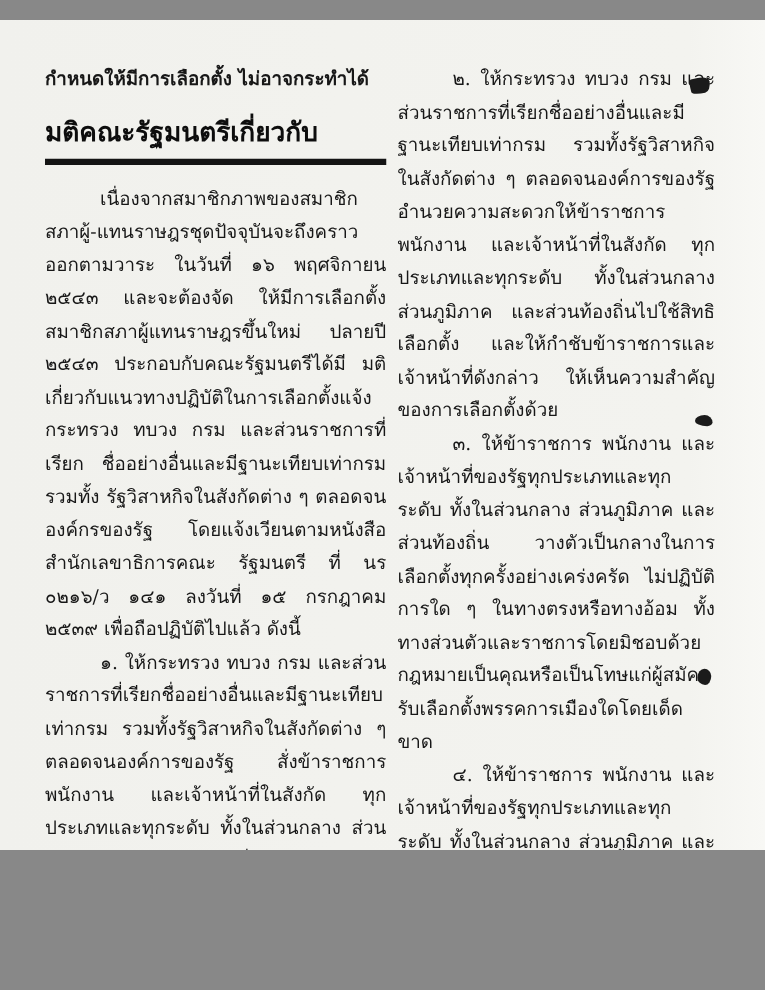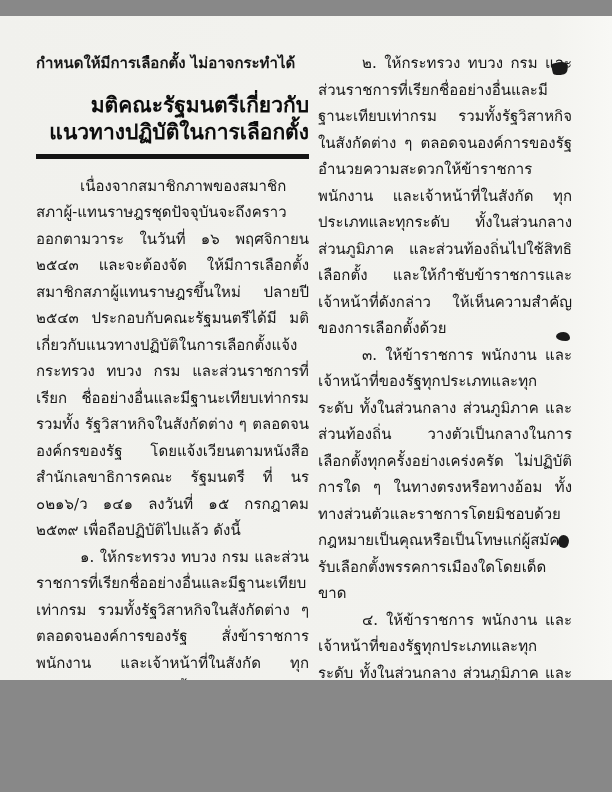--- a/index.html
+++ b/index.html
@@ -17,26 +17,25 @@
   .col-right{left:318px;width:254px;}
   .para{
     font-size:15px;line-height:26.5px;
     text-align:justify;
     margin:0;
   }
   .indent{text-indent:44px;}
   .intro-line{font-size:15px;line-height:26.5px;font-weight:bold;margin:0;}
   .section-head{
     margin-top:16px;
-    font-family:Liberation Mono, monospace;
+    font-family:Liberation Serif, serif;
     font-weight:bold;
     font-size:21px;line-height:27px;
     letter-spacing:0px;
     color:#0d0d0d;
-    text-align:right;
   }
   .head-rule{
     margin-top:7px;margin-bottom:14px;
     height:5px;background:#141414;width:100%;
   }
   
   .footer{position:absolute;left:0;top:745px;width:612px;height:47px;}
   .foot-line{position:absolute;height:4px;background:linear-gradient(180deg,#9d9d9d,#c4c4c2);}
   .foot-line.left{left:55px;top:21px;width:183px;}
   .foot-line.right{left:526px;top:21px;width:74px;}
@@ -70,21 +69,20 @@
 </head>
 <body>
 
 <div class="page">
 
   <div class="col col-left">
     <p class="intro-line">กำหนดให้มีการเลือกตั้ง ไม่อาจกระทำได้</p>
 
     <div class="section-head">
       <div>มติคณะรัฐมนตรีเกี่ยวกับ</div>
-      <div>แนวทางปฏิบัติในการเลือกตั้ง</div>
     </div>
     <div class="head-rule"></div>
 
     <p class="para indent">เนื่องจากสมาชิกภาพของสมาชิกสภาผู้-แทนราษฎรชุดปัจจุบันจะถึงคราวออกตามวาระ ในวันที่ ๑๖ พฤศจิกายน ๒๕๔๓ และจะต้องจัด ให้มีการเลือกตั้งสมาชิกสภาผู้แทนราษฎรขึ้นใหม่ ปลายปี ๒๕๔๓ ประกอบกับคณะรัฐมนตรีได้มี มติเกี่ยวกับแนวทางปฏิบัติในการเลือกตั้งแจ้ง กระทรวง ทบวง กรม และส่วนราชการที่เรียก ชื่ออย่างอื่นและมีฐานะเทียบเท่ากรม รวมทั้ง รัฐวิสาหกิจในสังกัดต่าง ๆ ตลอดจนองค์กรของรัฐ โดยแจ้งเวียนตามหนังสือสำนักเลขาธิการคณะ รัฐมนตรี ที่ นร ๐๒๑๖/ว ๑๔๑  ลงวันที่ ๑๕ กรกฎาคม ๒๕๓๙ เพื่อถือปฏิบัติไปแล้ว ดังนี้</p>
     <p class="para indent">๑. ให้กระทรวง ทบวง กรม และส่วนราชการที่เรียกชื่ออย่างอื่นและมีฐานะเทียบเท่ากรม รวมทั้งรัฐวิสาหกิจในสังกัดต่าง ๆ ตลอดจนองค์การของรัฐ สั่งข้าราชการ พนักงาน และเจ้าหน้าที่ในสังกัด ทุกประเภทและทุกระดับ ทั้งในส่วนกลาง ส่วนภูมิภาค และส่วนท้องถิ่นให้ความร่วมมือช่วยเหลือและสนับสนุนในการดำเนินการเลือกตั้งทุกครั้ง เมื่อเจ้าหน้าที่ผู้รับผิดชอบโดยตรงร้องขอโดยให้ถือเป็นงานในหน้าที่ของข้าราชการหรือเจ้าหน้าที่นั้น ๆ ด้วย</p>
   </div>
 
   <div class="col col-right">
     <p class="para indent">๒. ให้กระทรวง ทบวง กรม และส่วนราชการที่เรียกชื่ออย่างอื่นและมีฐานะเทียบเท่ากรม รวมทั้งรัฐวิสาหกิจในสังกัดต่าง ๆ ตลอดจนองค์การของรัฐ อำนวยความสะดวกให้ข้าราชการ พนักงาน และเจ้าหน้าที่ในสังกัด ทุกประเภทและทุกระดับ ทั้งในส่วนกลาง ส่วนภูมิภาค และส่วนท้องถิ่นไปใช้สิทธิเลือกตั้ง และให้กำชับข้าราชการและเจ้าหน้าที่ดังกล่าว ให้เห็นความสำคัญของการเลือกตั้งด้วย</p>
     <p class="para indent">๓. ให้ข้าราชการ พนักงาน และเจ้าหน้าที่ของรัฐทุกประเภทและทุกระดับ ทั้งในส่วนกลาง ส่วนภูมิภาค และส่วนท้องถิ่น วางตัวเป็นกลางในการเลือกตั้งทุกครั้งอย่างเคร่งครัด ไม่ปฏิบัติการใด ๆ ในทางตรงหรือทางอ้อม ทั้งทางส่วนตัวและราชการโดยมิชอบด้วยกฎหมายเป็นคุณหรือเป็นโทษแก่ผู้สมัครรับเลือกตั้งพรรคการเมืองใดโดยเด็ดขาด</p>

